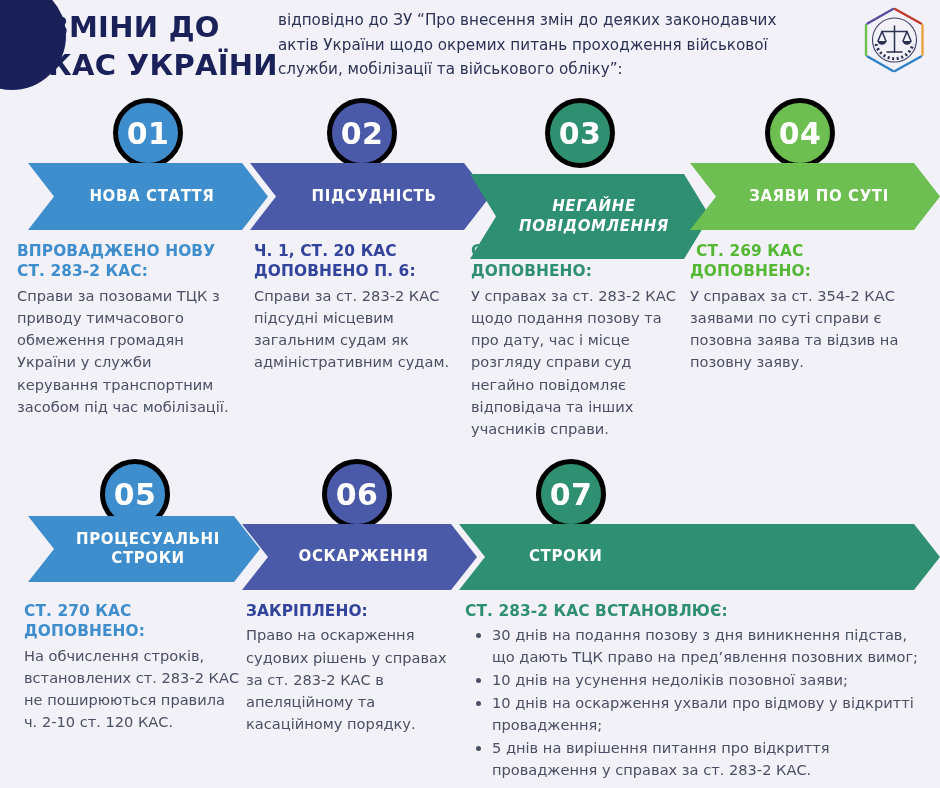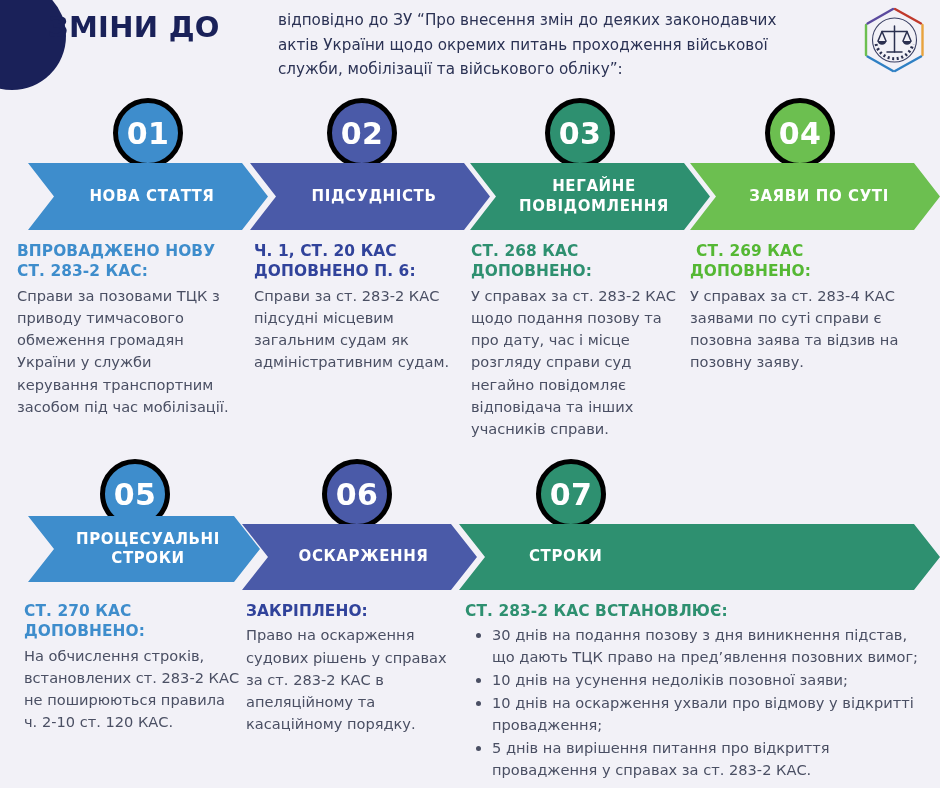--- a/index.html
+++ b/index.html
@@ -132,20 +132,21 @@
 </style>
 </head>
 <body>
 
 <div id="page">
 
   <div id="header-circle"></div>
 
   <div id="header-title">
     <span class="ln">ЗМІНИ ДО</span>
+    <span class="ln">КАС УКРАЇНИ</span>
   </div>
 
   <div id="header-sub">
     <span class="ln">відповідно до ЗУ “Про внесення змін до деяких законодавчих</span>
     <span class="ln">актів України щодо окремих питань проходження військової</span>
     <span class="ln">служби, мобілізації та військового обліку”:</span>
   </div>
 
   <svg id="emblem" viewBox="0 0 74 74">
     <g fill="none" stroke-width="2.4" stroke-linecap="round">
@@ -173,21 +174,21 @@
   <div class="badge c-indigo" style="left:327px;  top:98px;">02</div>
   <div class="badge c-teal" style="left:545px;  top:98px;">03</div>
   <div class="badge c-green" style="left:765px;  top:98px;">04</div>
 
   <div class="chev c-blue" style="left:28px; top:163px; width:240px; height:67px;">
     <span>НОВА СТАТТЯ</span>
   </div>
   <div class="chev c-indigo" style="left:250px; top:163px; width:240px; height:67px;">
     <span>ПІДСУДНІСТЬ</span>
   </div>
-  <div class="chev c-teal" style="left:470px; top:163px; width:240px; height:67px;">
+  <div class="chev c-teal" style="left:470px; top:174px; width:240px; height:85px;font-style:italic;">
     <span>
       <span style="display:block">НЕГАЙНЕ</span>
       <span style="display:block">ПОВІДОМЛЕННЯ</span>
     </span>
   </div>
   <div class="chev c-green" style="left:690px; top:163px; width:250px; height:67px;">
     <span>ЗАЯВИ ПО СУТІ</span>
   </div>
 
   <div class="block" style="left:17px; top:241px; width:215px;">
@@ -212,21 +213,21 @@
       <span class="ln">ДОПОВНЕНО:</span>
     </h3>
     <p>У справах за ст. 283-2 КАС щодо подання позову та про дату, час і місце розгляду справи суд негайно повідомляє відповідача та інших учасників справи.</p>
   </div>
 
   <div class="block" style="left:690px; top:241px; width:210px;">
     <h3 class="t-green">
       <span class="ln" style="padding-left:6px">СТ. 269 КАС</span>
       <span class="ln">ДОПОВНЕНО:</span>
     </h3>
-    <p>У справах за ст. 283-4 КАС заявами по суті справи є позовна заява та відзив на позовну заяву.</p>
+    <p>У справах за ст. 354-2 КАС заявами по суті справи є позовна заява та відзив на позовну заяву.</p>
   </div>
 
   <div class="badge c-blue" style="left:100px; top:459px;">05</div>
   <div class="badge c-indigo" style="left:322px; top:459px;">06</div>
   <div class="badge c-teal" style="left:536px; top:459px;">07</div>
 
   <div class="chev c-blue" style="left:28px; top:516px; width:232px; height:66px;">
     <span>
       <span style="display:block">ПРОЦЕСУАЛЬНІ</span>
       <span style="display:block">СТРОКИ</span>

